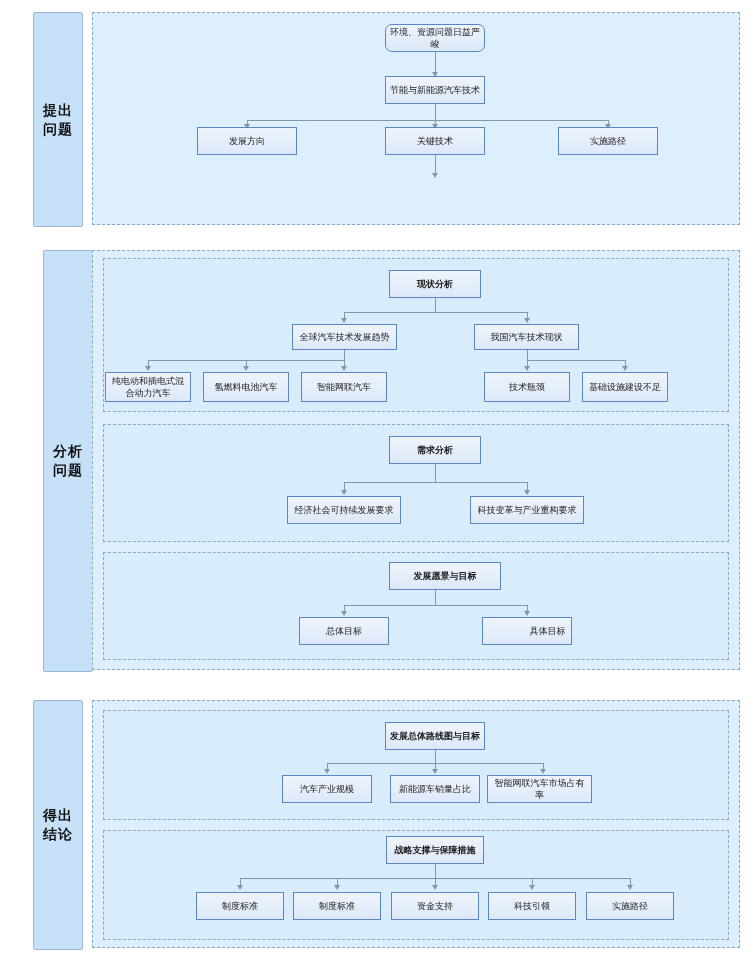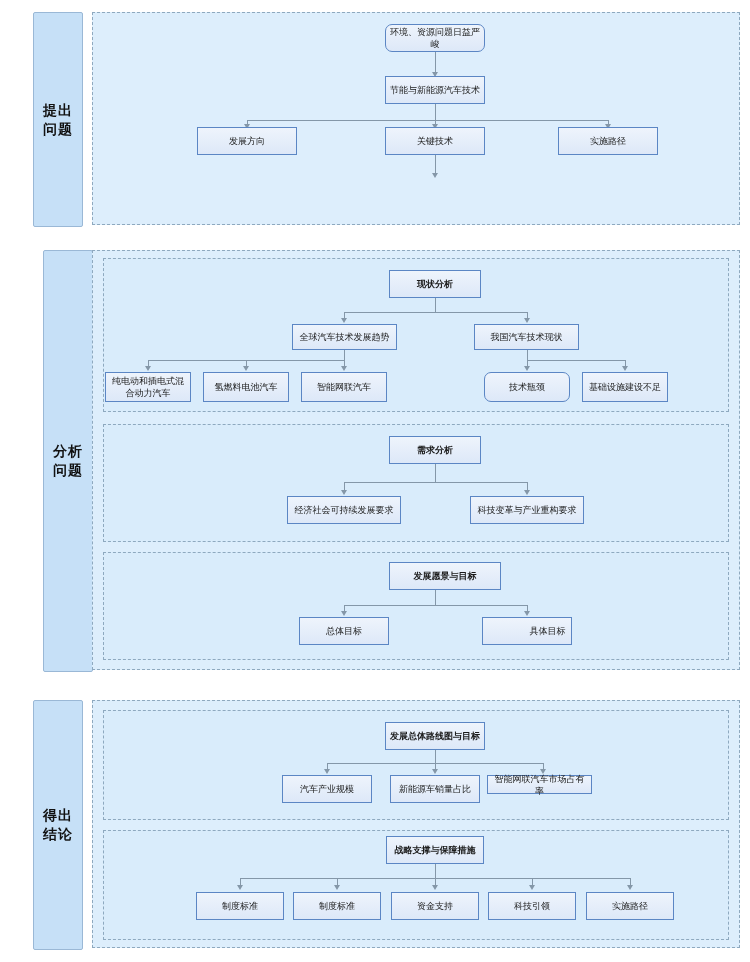--- a/index.html
+++ b/index.html
@@ -173,21 +173,21 @@
   <div class="node" style="left:203px; top:372px; width:86px; height:30px;">氢燃料电池汽车</div>
   <div class="node" style="left:301px; top:372px; width:86px; height:30px;">智能网联汽车</div>
 
   <div class="line-v" style="left:527px; top:350px; height:10px;"></div>
   <div class="line-h" style="left:527px; top:360px; width:98px;"></div>
   <div class="line-v" style="left:527px; top:360px; height:8px;"></div>
   <div class="arrow" style="left:523.5px; top:366px;"></div>
   <div class="line-v" style="left:625px; top:360px; height:8px;"></div>
   <div class="arrow" style="left:621.5px; top:366px;"></div>
 
-  <div class="node" style="left:484px; top:372px; width:86px; height:30px;border-radius:7px;">技术瓶颈</div>
+  <div class="node" style="left:484px; top:372px; width:86px; height:30px;">技术瓶颈</div>
   <div class="node" style="left:582px; top:372px; width:86px; height:30px;">基础设施建设不足</div>
 
   <div class="subgroup" style="left:103px; top:424px; width:626px; height:118px;"></div>
 
   <div class="line-v" style="left:435px; top:464px; height:18px;"></div>
   <div class="line-h" style="left:344px; top:482px; width:183px;"></div>
   <div class="line-v" style="left:344px; top:482px; height:10px;"></div>
   <div class="arrow" style="left:340.5px; top:490px;"></div>
   <div class="line-v" style="left:527px; top:482px; height:10px;"></div>
   <div class="arrow" style="left:523.5px; top:490px;"></div>
@@ -218,21 +218,21 @@
   <div class="line-v" style="left:327px; top:763px; height:8px;"></div>
   <div class="arrow" style="left:323.5px; top:769px;"></div>
   <div class="line-v" style="left:435px; top:763px; height:8px;"></div>
   <div class="arrow" style="left:431.5px; top:769px;"></div>
   <div class="line-v" style="left:543px; top:763px; height:8px;"></div>
   <div class="arrow" style="left:539.5px; top:769px;"></div>
 
   <div class="node bold" style="left:385px; top:722px; width:100px; height:28px;">发展总体路线图与目标</div>
   <div class="node" style="left:282px; top:775px; width:90px; height:28px;">汽车产业规模</div>
   <div class="node" style="left:390px; top:775px; width:90px; height:28px;">新能源车销量占比</div>
-  <div class="node" style="left:487px; top:775px; width:105px; height:19px;">智能网联汽车市场占有率</div>
+  <div class="node" style="left:487px; top:775px; width:105px; height:28px;">智能网联汽车市场占有率</div>
 
   <div class="subgroup" style="left:103px; top:830px; width:626px; height:110px;"></div>
 
   <div class="line-v" style="left:435px; top:864px; height:14px;"></div>
   <div class="line-h" style="left:240px; top:878px; width:390px;"></div>
   <div class="line-v" style="left:240px; top:878px; height:9px;"></div>
   <div class="arrow" style="left:236.5px; top:885px;"></div>
   <div class="line-v" style="left:337px; top:878px; height:9px;"></div>
   <div class="arrow" style="left:333.5px; top:885px;"></div>
   <div class="line-v" style="left:435px; top:878px; height:9px;"></div>

